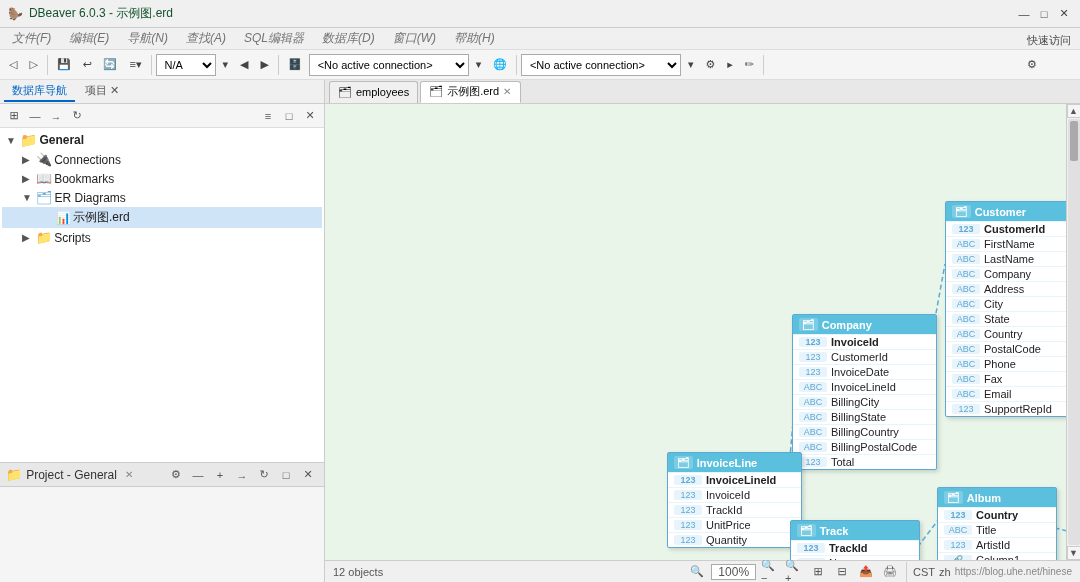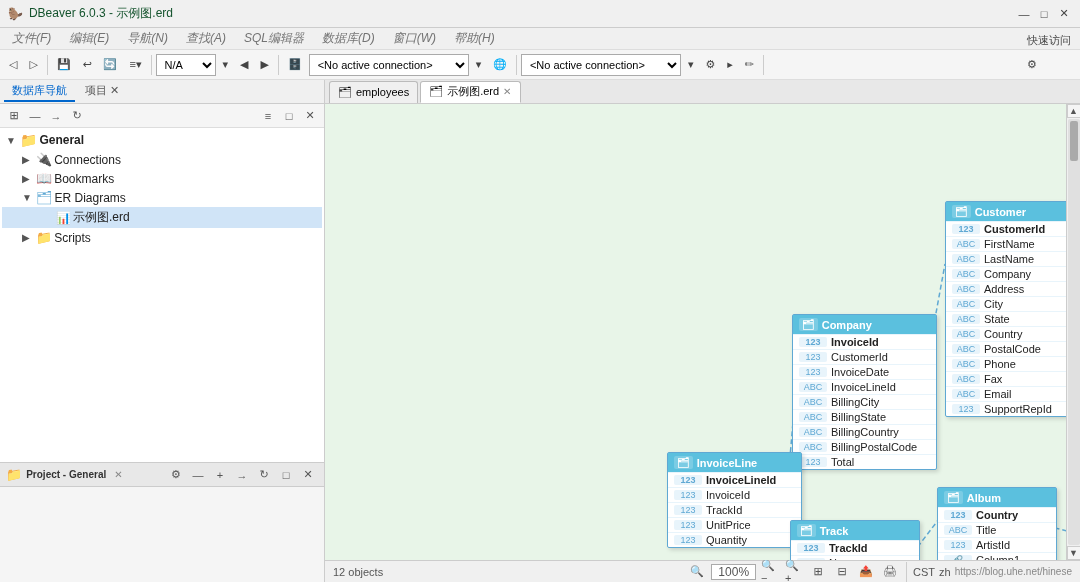--- a/index.html
+++ b/index.html
@@ -134,21 +134,21 @@
     }
     .project-panel-header {
       display: flex;
       align-items: center;
       background: #e8e8e8;
       padding: 2px 6px;
       border-bottom: 1px solid #ccc;
       height: 24px;
       gap: 4px;
     }
-    .project-panel-label { font-size: 10px; font-weight: bold; color: #333; }
+    .project-panel-label { font-size: 12px; font-weight: normal; color: #333; }
 
     
     .erd-canvas {
       flex: 1;
       background: #e8f5e8;
       overflow: hidden;
       position: relative;
     }
 
     

